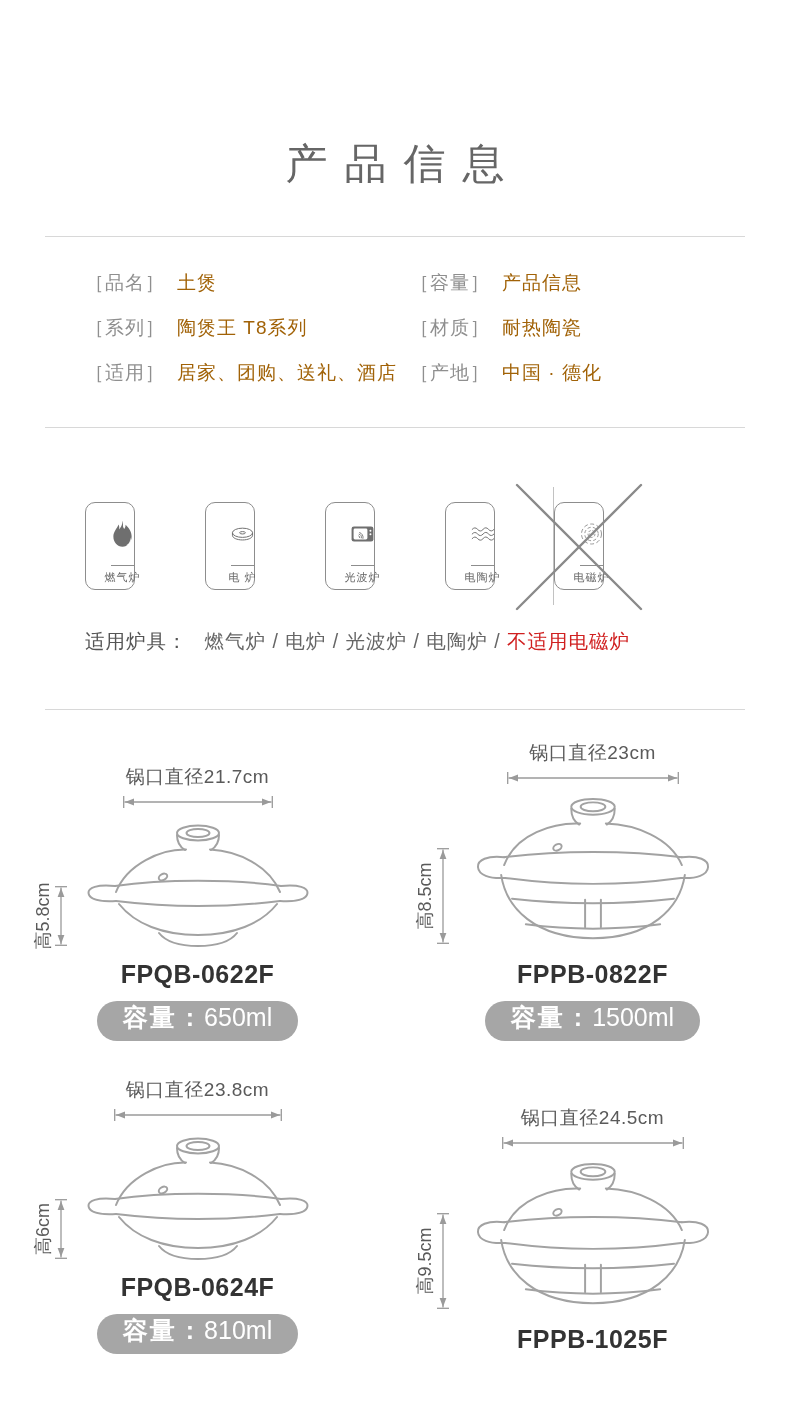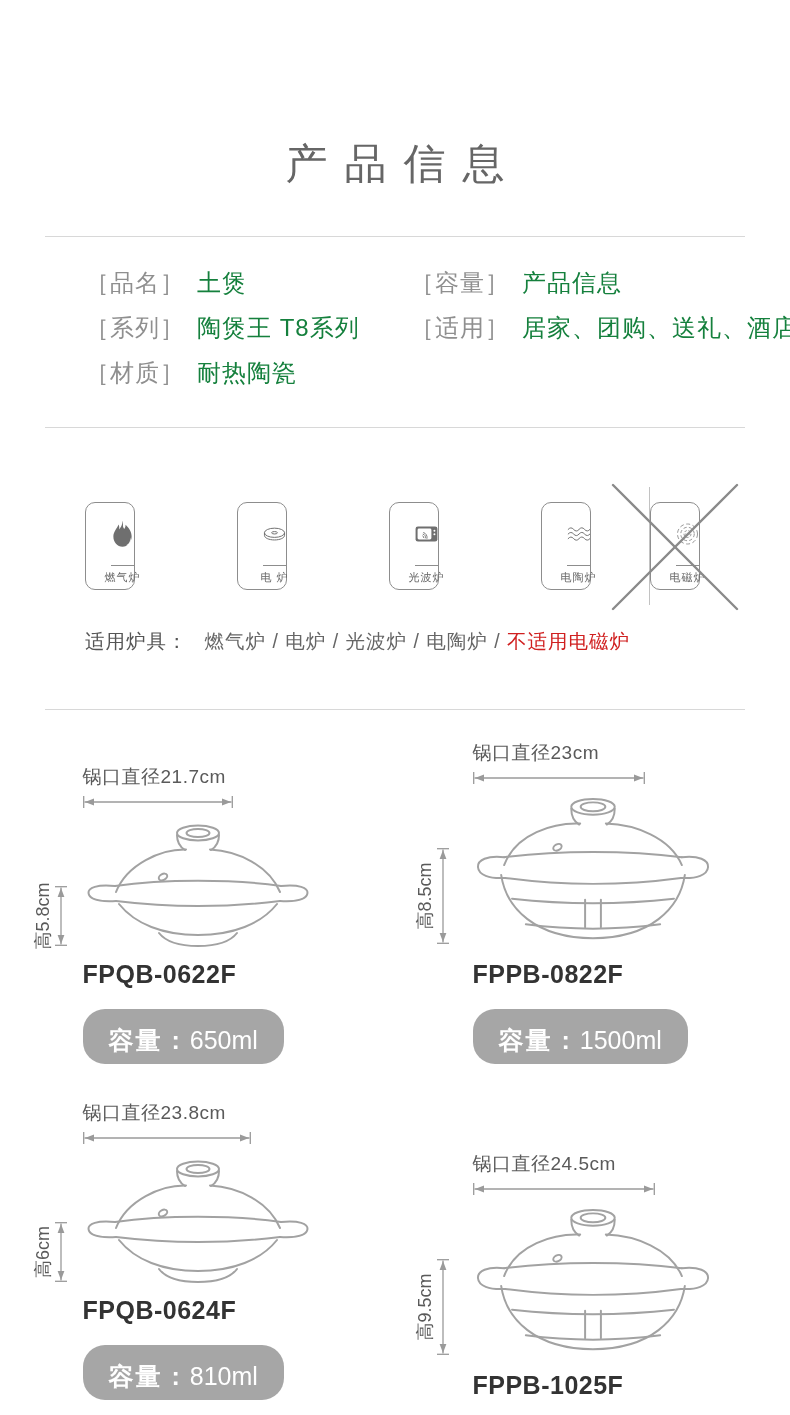--- a/index.html
+++ b/index.html
@@ -11,57 +11,57 @@
          letter-spacing:17px;padding-left:17px;}
 
   
   .rule{width:700px;height:1px;background:#d8d8d8;margin:0 auto;}
   .rule-1{margin-top:44px;}
   .rule-2{margin-top:42px;}
   .rule-3{margin-top:54px;}
 
   
   .info{margin:34px 0 0 85px;display:grid;grid-template-columns:325px auto;row-gap:21px;
-        font-size:24px;line-height:24px;}
+        font-size:19px;line-height:24px;}
   .field{display:flex;align-items:baseline;white-space:nowrap;}
   .field-label{color:#8f8f8f;margin-right:12px;letter-spacing:1px;}
-  .field-value{color:#15803d;letter-spacing:1px;}
+  .field-value{color:#a16207;letter-spacing:1px;}
 
   
   .stoves{margin:58px 0 0 85px;display:flex;align-items:center;height:120px;}
   .stove-card{width:50px;height:88px;border:1.5px solid #8d8d8d;border-radius:10px;
               box-sizing:border-box;display:flex;flex-direction:column;background:#fff;flex:none;padding-left:25px;}
-  .stove-gap{margin-left:102px;text-align:right;}
+  .stove-gap{margin-left:70px;text-align:right;}
   .card-icon{flex:1;display:flex;align-items:center;justify-content:center;overflow:hidden;}
   .card-label{height:23px;border-top:1px solid #8d8d8d;display:flex;align-items:center;
               justify-content:center;font-size:11px;color:#666;letter-spacing:1px;white-space:nowrap;}
   .stove-divider{width:1px;height:118px;background:#c2c2c2;margin-left:58px;flex:none;}
   .crossed-wrap{position:relative;flex:none;}
   .cross-x{position:absolute;left:-40px;top:-20px;}
 
   .caption{margin:22px 0 0 85px;font-size:19.5px;color:#555;letter-spacing:1px;}
   .caption-supported{color:#666;margin-left:17px;}
   .caption-unsupported{color:#d02020;}
 
   
   .products{margin-top:30px;display:grid;grid-template-columns:1fr 1fr;justify-items:center;
             align-items:end;row-gap:36px;padding-bottom:30px;}
-  .product{display:flex;flex-direction:column;align-items:flex-start;}
+  .product{display:flex;flex-direction:column;align-items:center;}
   .dia-label{font-size:19px;color:#5a5a5a;margin-bottom:6px;letter-spacing:0.5px;}
   .pot-row{position:relative;margin-top:8px;}
   .h-measure{position:absolute;display:flex;align-items:center;}
   .product.shallow .h-measure{left:-52px;bottom:4px;}
   .product.deep .h-measure{left:-60px;bottom:6px;}
   .h-text-box{position:relative;width:24px;}
   .product.shallow .h-text-box{height:60px;}
   .product.deep .h-text-box{height:96px;}
   .h-text{position:absolute;left:50%;top:50%;transform:translate(-50%,-50%) rotate(-90deg);
           white-space:nowrap;font-size:18px;color:#5a5a5a;}
   .model{font-size:25px;font-weight:bold;color:#333;margin-top:10px;letter-spacing:0.5px;}
-  .pill{margin-top:20px;background:#a6a6a6;color:#fff;border-radius:22px;padding:15px 26px 7px;
+  .pill{margin-top:12px;background:#a6a6a6;color:#fff;border-radius:22px;padding:0 26px 7px;
         font-size:25px;display:inline-block;white-space:nowrap;}
   .cap-label{font-weight:bold;letter-spacing:2px;}
   .cap-value{margin-left:8px;font-weight:normal;}
   svg{display:block;}
 </style>
 </head>
 <body>
 
 <div class="page">
 
@@ -75,26 +75,30 @@
     </div>
     <div class="field">
       <span class="field-label">［容量］</span>
       <span class="field-value">产品信息</span>
     </div>
     <div class="field">
       <span class="field-label">［系列］</span>
       <span class="field-value">陶煲王 T8系列</span>
     </div>
     <div class="field">
+      <span class="field-label">［材质］</span>
+      <span class="field-value">耐热陶瓷</span>
+    </div>
+    <div class="field">
       <span class="field-label">［适用］</span>
       <span class="field-value">居家、团购、送礼、酒店</span>
     </div>
     <div class="field">
-      <span class="field-label">［材质］</span>
-      <span class="field-value">耐热陶瓷</span>
+      <span class="field-label">［产地］</span>
+      <span class="field-value">中国 · 德化</span>
     </div>
   </div>
 
   <div class="rule rule-2"></div>
 
   <div class="stoves">
 
     <div class="stove-card">
       <div class="card-icon">
         <svg width="34" height="42" viewBox="0 0 34 42">

